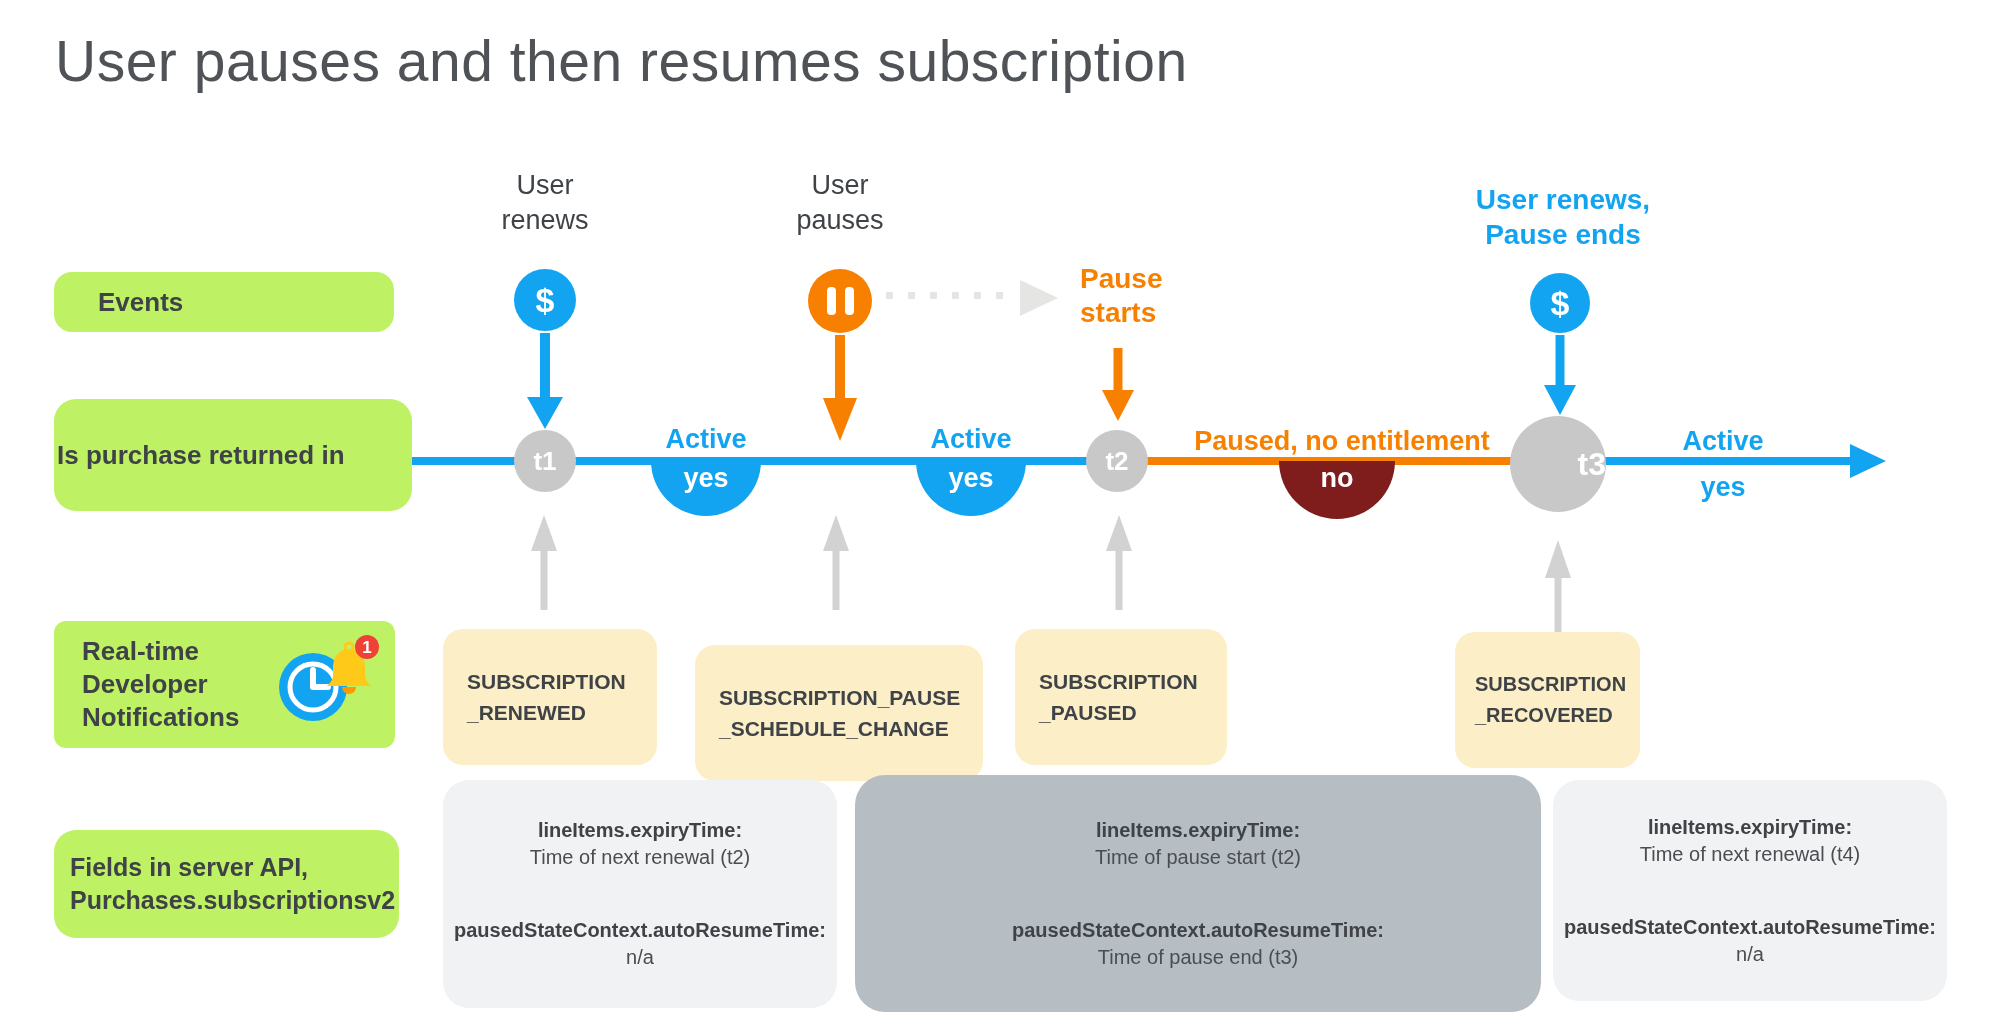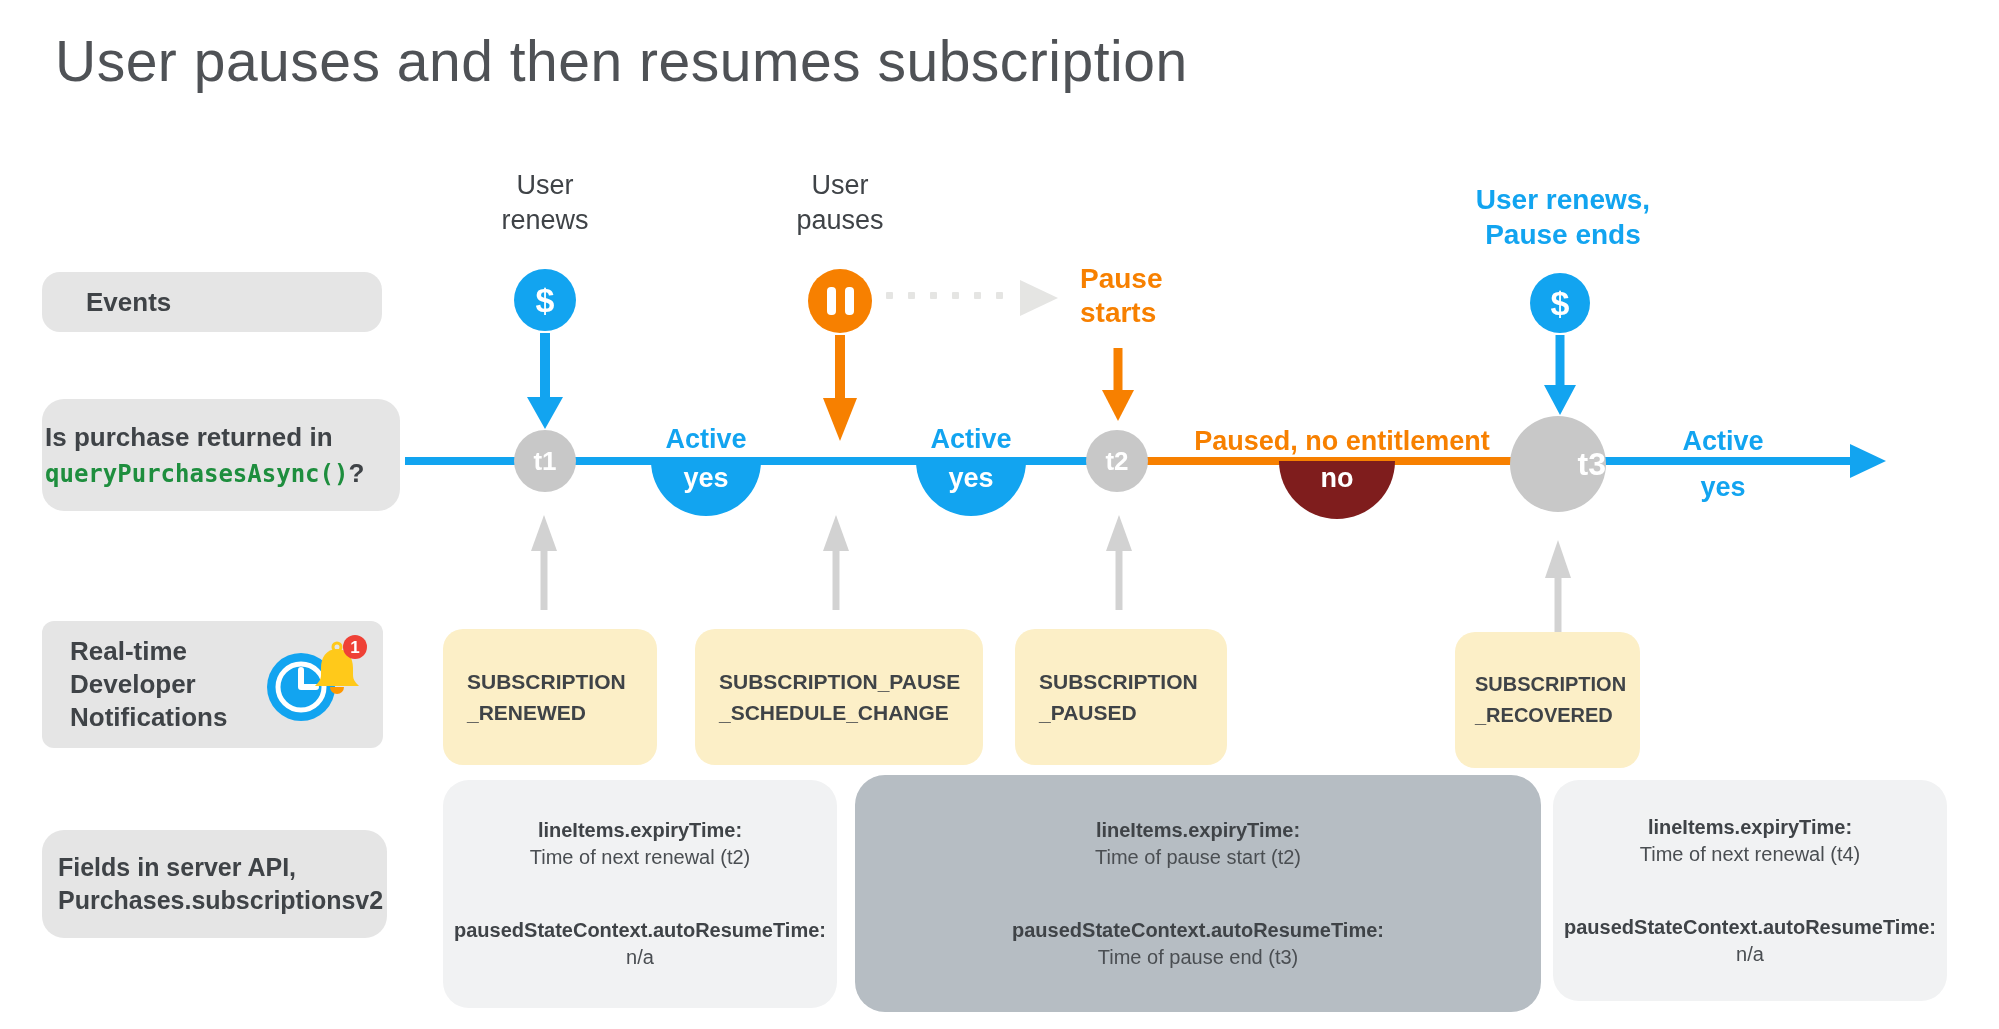--- a/index.html
+++ b/index.html
@@ -5,21 +5,21 @@
   * { margin:0; padding:0; box-sizing:border-box; }
   html,body { background:#ffffff; }
   body { font-family:"Liberation Sans", sans-serif; }
   .canvas { position:relative; width:1999px; height:1029px; background:#ffffff; overflow:hidden; }
 
   .title { position:absolute; left:55px; top:28px; font-size:57px; font-weight:500; color:#4f5256; letter-spacing:0.5px; }
 
   .svg-layer { position:absolute; left:0; top:0; width:1999px; height:1029px; }
 
   
-  .side-box { position:absolute; background:#e5e5e5; border-radius:18px; color:#3f4347; font-weight:bold; }
+  .side-box { position:absolute; background:#bef264; border-radius:18px; color:#3f4347; font-weight:bold;margin-left:12px; }
   .box-events { left:42px; top:272px; width:340px; height:60px; font-size:26px; display:flex; align-items:center; padding-left:44px; }
   .box-purchase { left:42px; top:399px; width:358px; height:112px; border-radius:22px; font-size:26px;
                   display:flex; flex-direction:column; justify-content:center; padding-left:3px; line-height:36px; }
   .code { font-family:"DejaVu Sans Mono", monospace; font-weight:bold; color:#1e8e3e; font-size:24px; }
   .q-suffix { color:#3f4347; font-weight:bold; font-family:"Liberation Sans", sans-serif; font-size:26px; }
   .box-rtdn { left:42px; top:621px; width:341px; height:127px; border-radius:12px; font-size:26px; line-height:33px;
               display:flex; align-items:center; padding-left:28px; }
   .rtdn-icon { position:absolute; right:10px; top:50%; transform:translateY(-50%); }
   .box-fields { left:42px; top:830px; width:345px; height:108px; border-radius:22px; font-size:25px; line-height:33px;
                 display:flex; flex-direction:column; justify-content:center; padding-left:16px; }
@@ -58,21 +58,21 @@
   .badge { position:absolute; top:461px; color:#ffffff; font-weight:bold; font-size:27px;
            display:flex; justify-content:center; align-items:flex-start; padding-top:2px; }
   .badge-yes1 { left:651px; width:110px; height:55px; background:#12a4f0; border-radius:0 0 55px 55px / 0 0 55px 55px; }
   .badge-yes2 { left:916px; width:110px; height:55px; background:#12a4f0; border-radius:0 0 55px 55px / 0 0 55px 55px; }
   .badge-no   { left:1279px; width:116px; height:58px; background:#7f1d1d; border-radius:0 0 58px 58px / 0 0 58px 58px; }
 
   
   .notif { position:absolute; top:629px; height:136px; background:#fcefc7; border-radius:20px; color:#3f4347;
            font-weight:bold; font-size:21px; line-height:31px; display:flex; flex-direction:column; justify-content:center; }
   .n1 { left:443px; width:214px; padding-left:24px; }
-  .n2 { left:695px; width:288px; padding-left:24px; }
+  .n2 { left:695px; width:288px; padding-left:24px;margin-top:16px; }
   .n3 { left:1015px; width:212px; padding-left:24px; }
   .n4 { left:1455px; top:632px; width:185px; padding-left:20px; font-size:20px; }
 
   
   .field-box { position:absolute; border-radius:26px; text-align:center; color:#3f4347; font-size:20px; line-height:27px;
                display:flex; flex-direction:column; justify-content:center; }
   .fb-light { background:#f1f2f3; }
   .fb-dark { background:#b6bdc3; }
   .fb1 { left:443px; top:780px; width:394px; height:228px; }
   .fb2 { left:855px; top:775px; width:686px; height:237px; border-radius:30px; }
@@ -128,21 +128,20 @@
       <polygon points="1545,578 1571,578 1558,540" stroke="none"></polygon>
     </g>
   </svg>
 
   <div class="side-box box-events">
     <span>Events</span>
   </div>
 
   <div class="side-box box-purchase">
     <span>Is purchase returned in</span>
-    <span><span class="code">queryPurchasesAsync()</span><span class="q-suffix">?</span></span>
   </div>
 
   <div class="side-box box-rtdn">
     <span>
       <span style="display:block">Real-time</span>
       <span style="display:block">Developer</span>
       <span style="display:block">Notifications</span>
     </span>
     <svg class="rtdn-icon" width="124" height="110" viewBox="0 0 124 110">
       <circle cx="52" cy="57" r="34" fill="#12a4f0"></circle>

